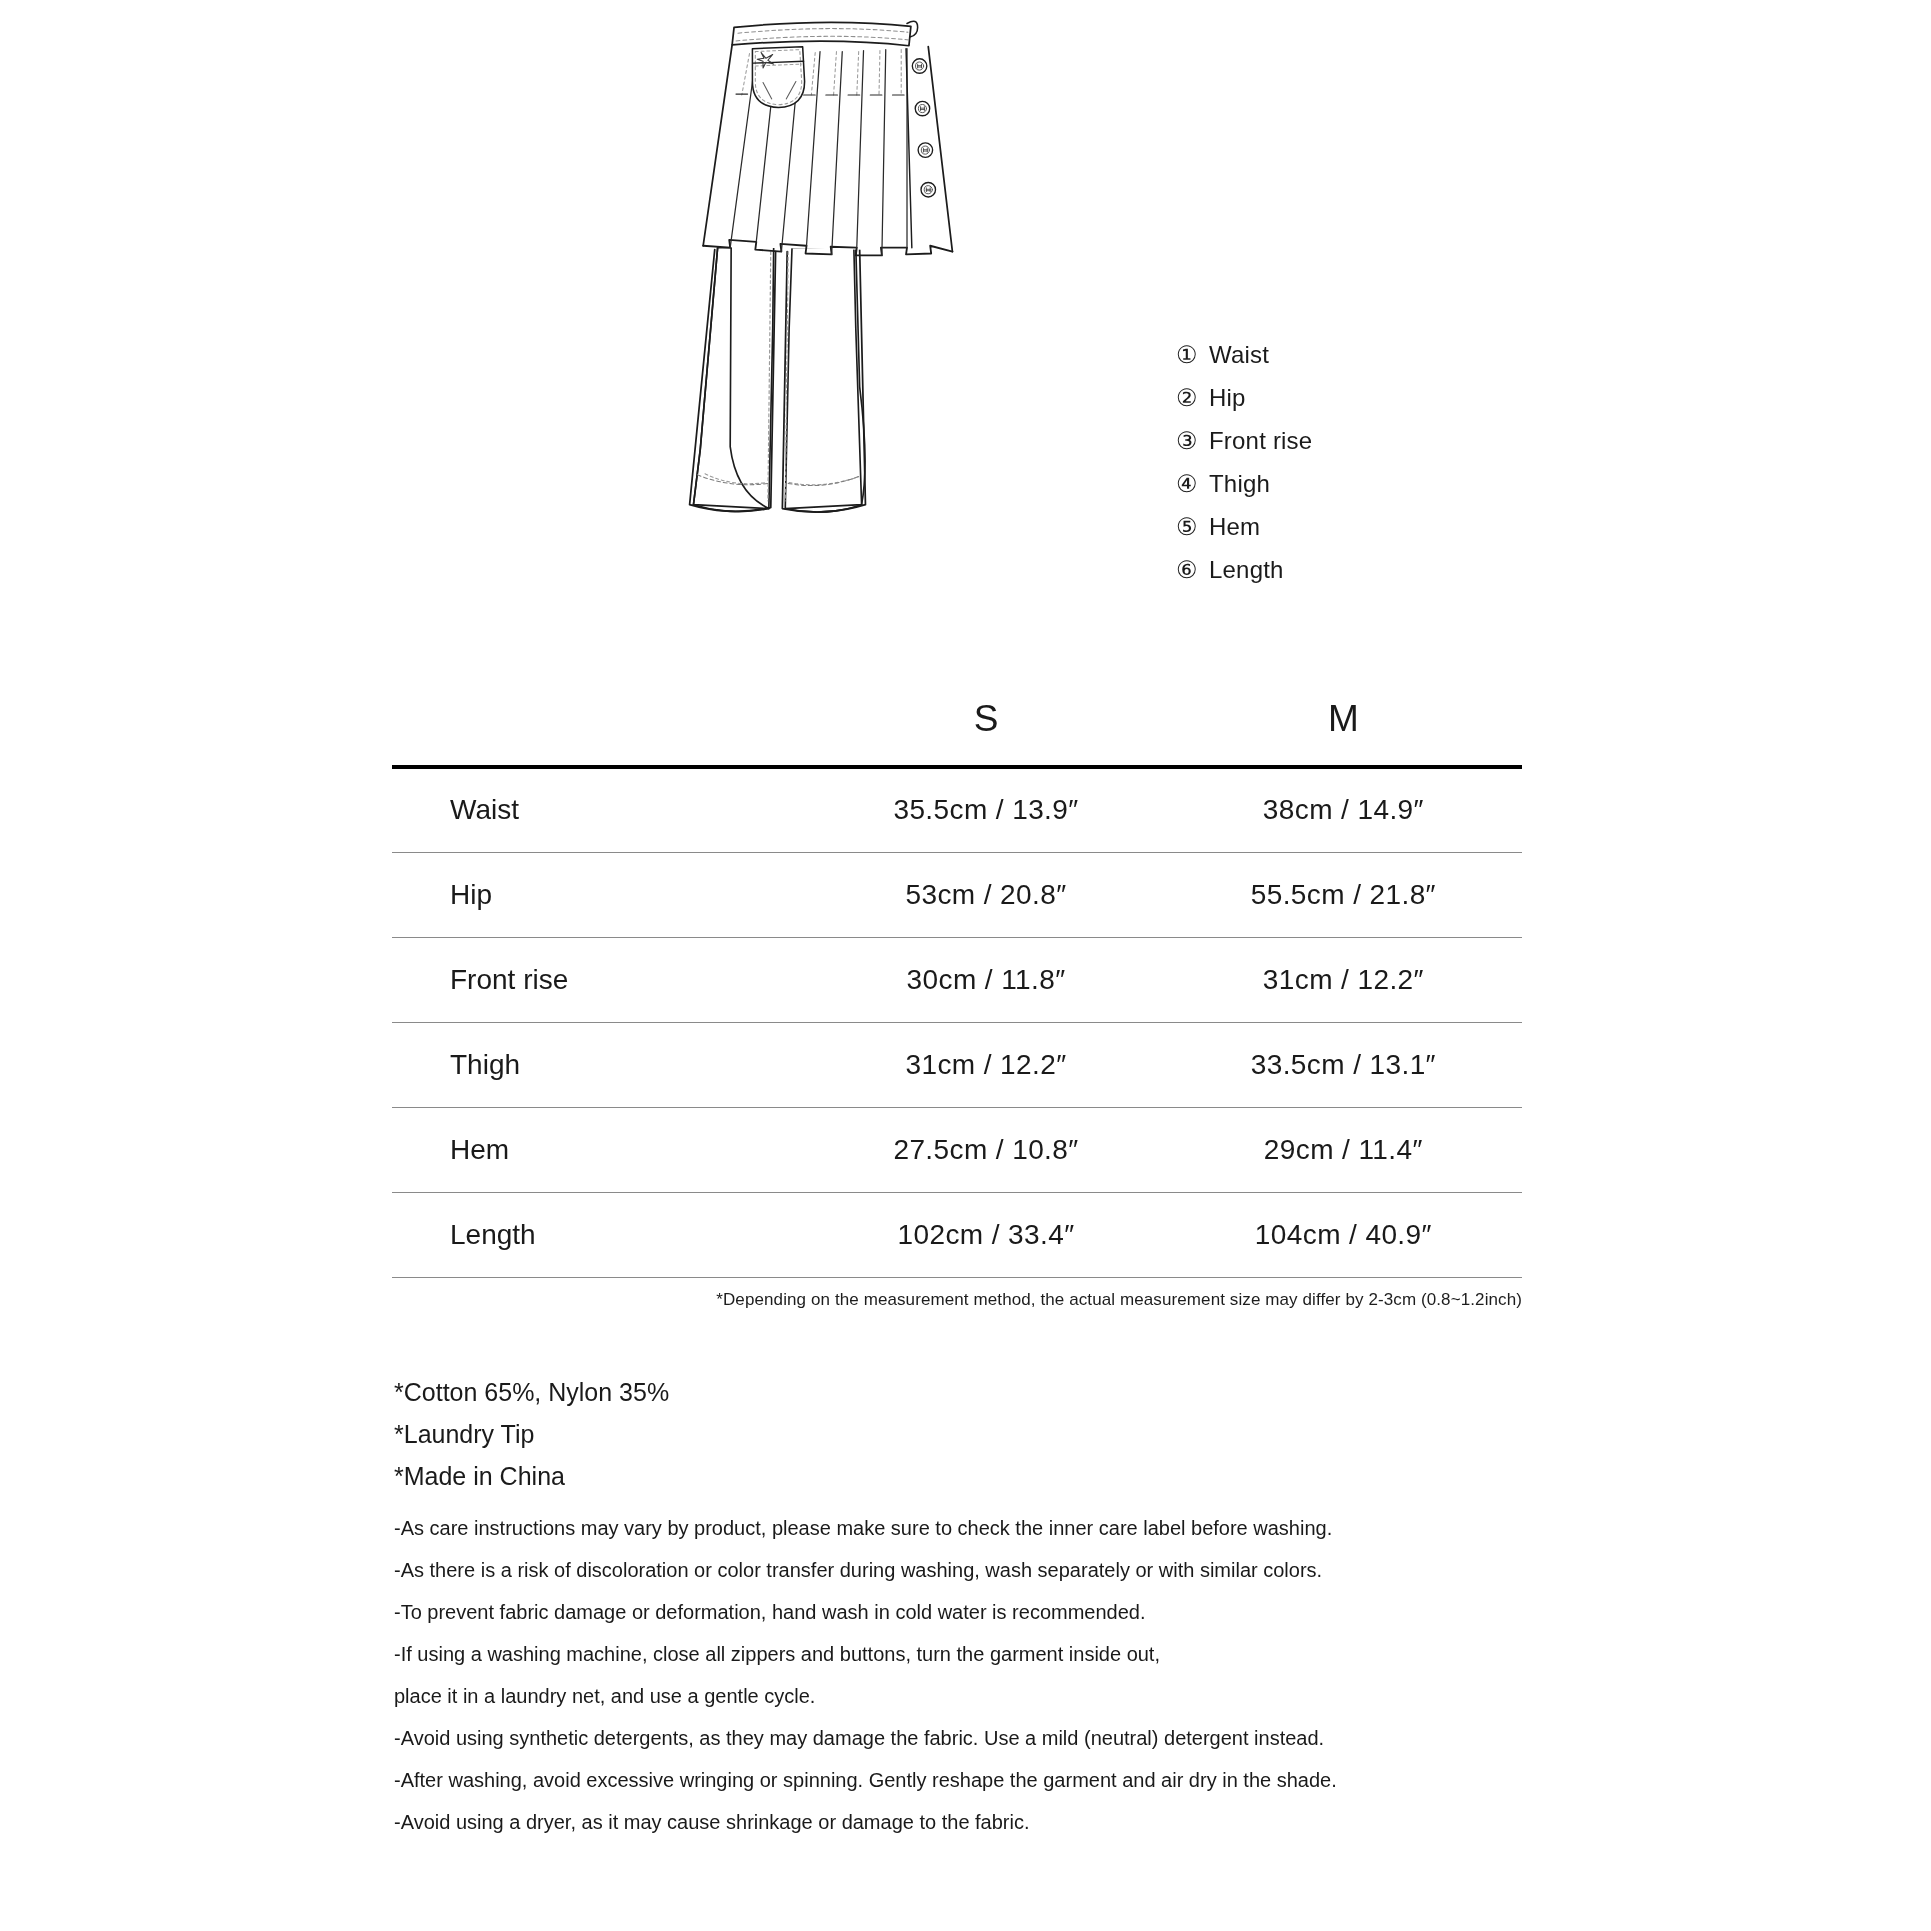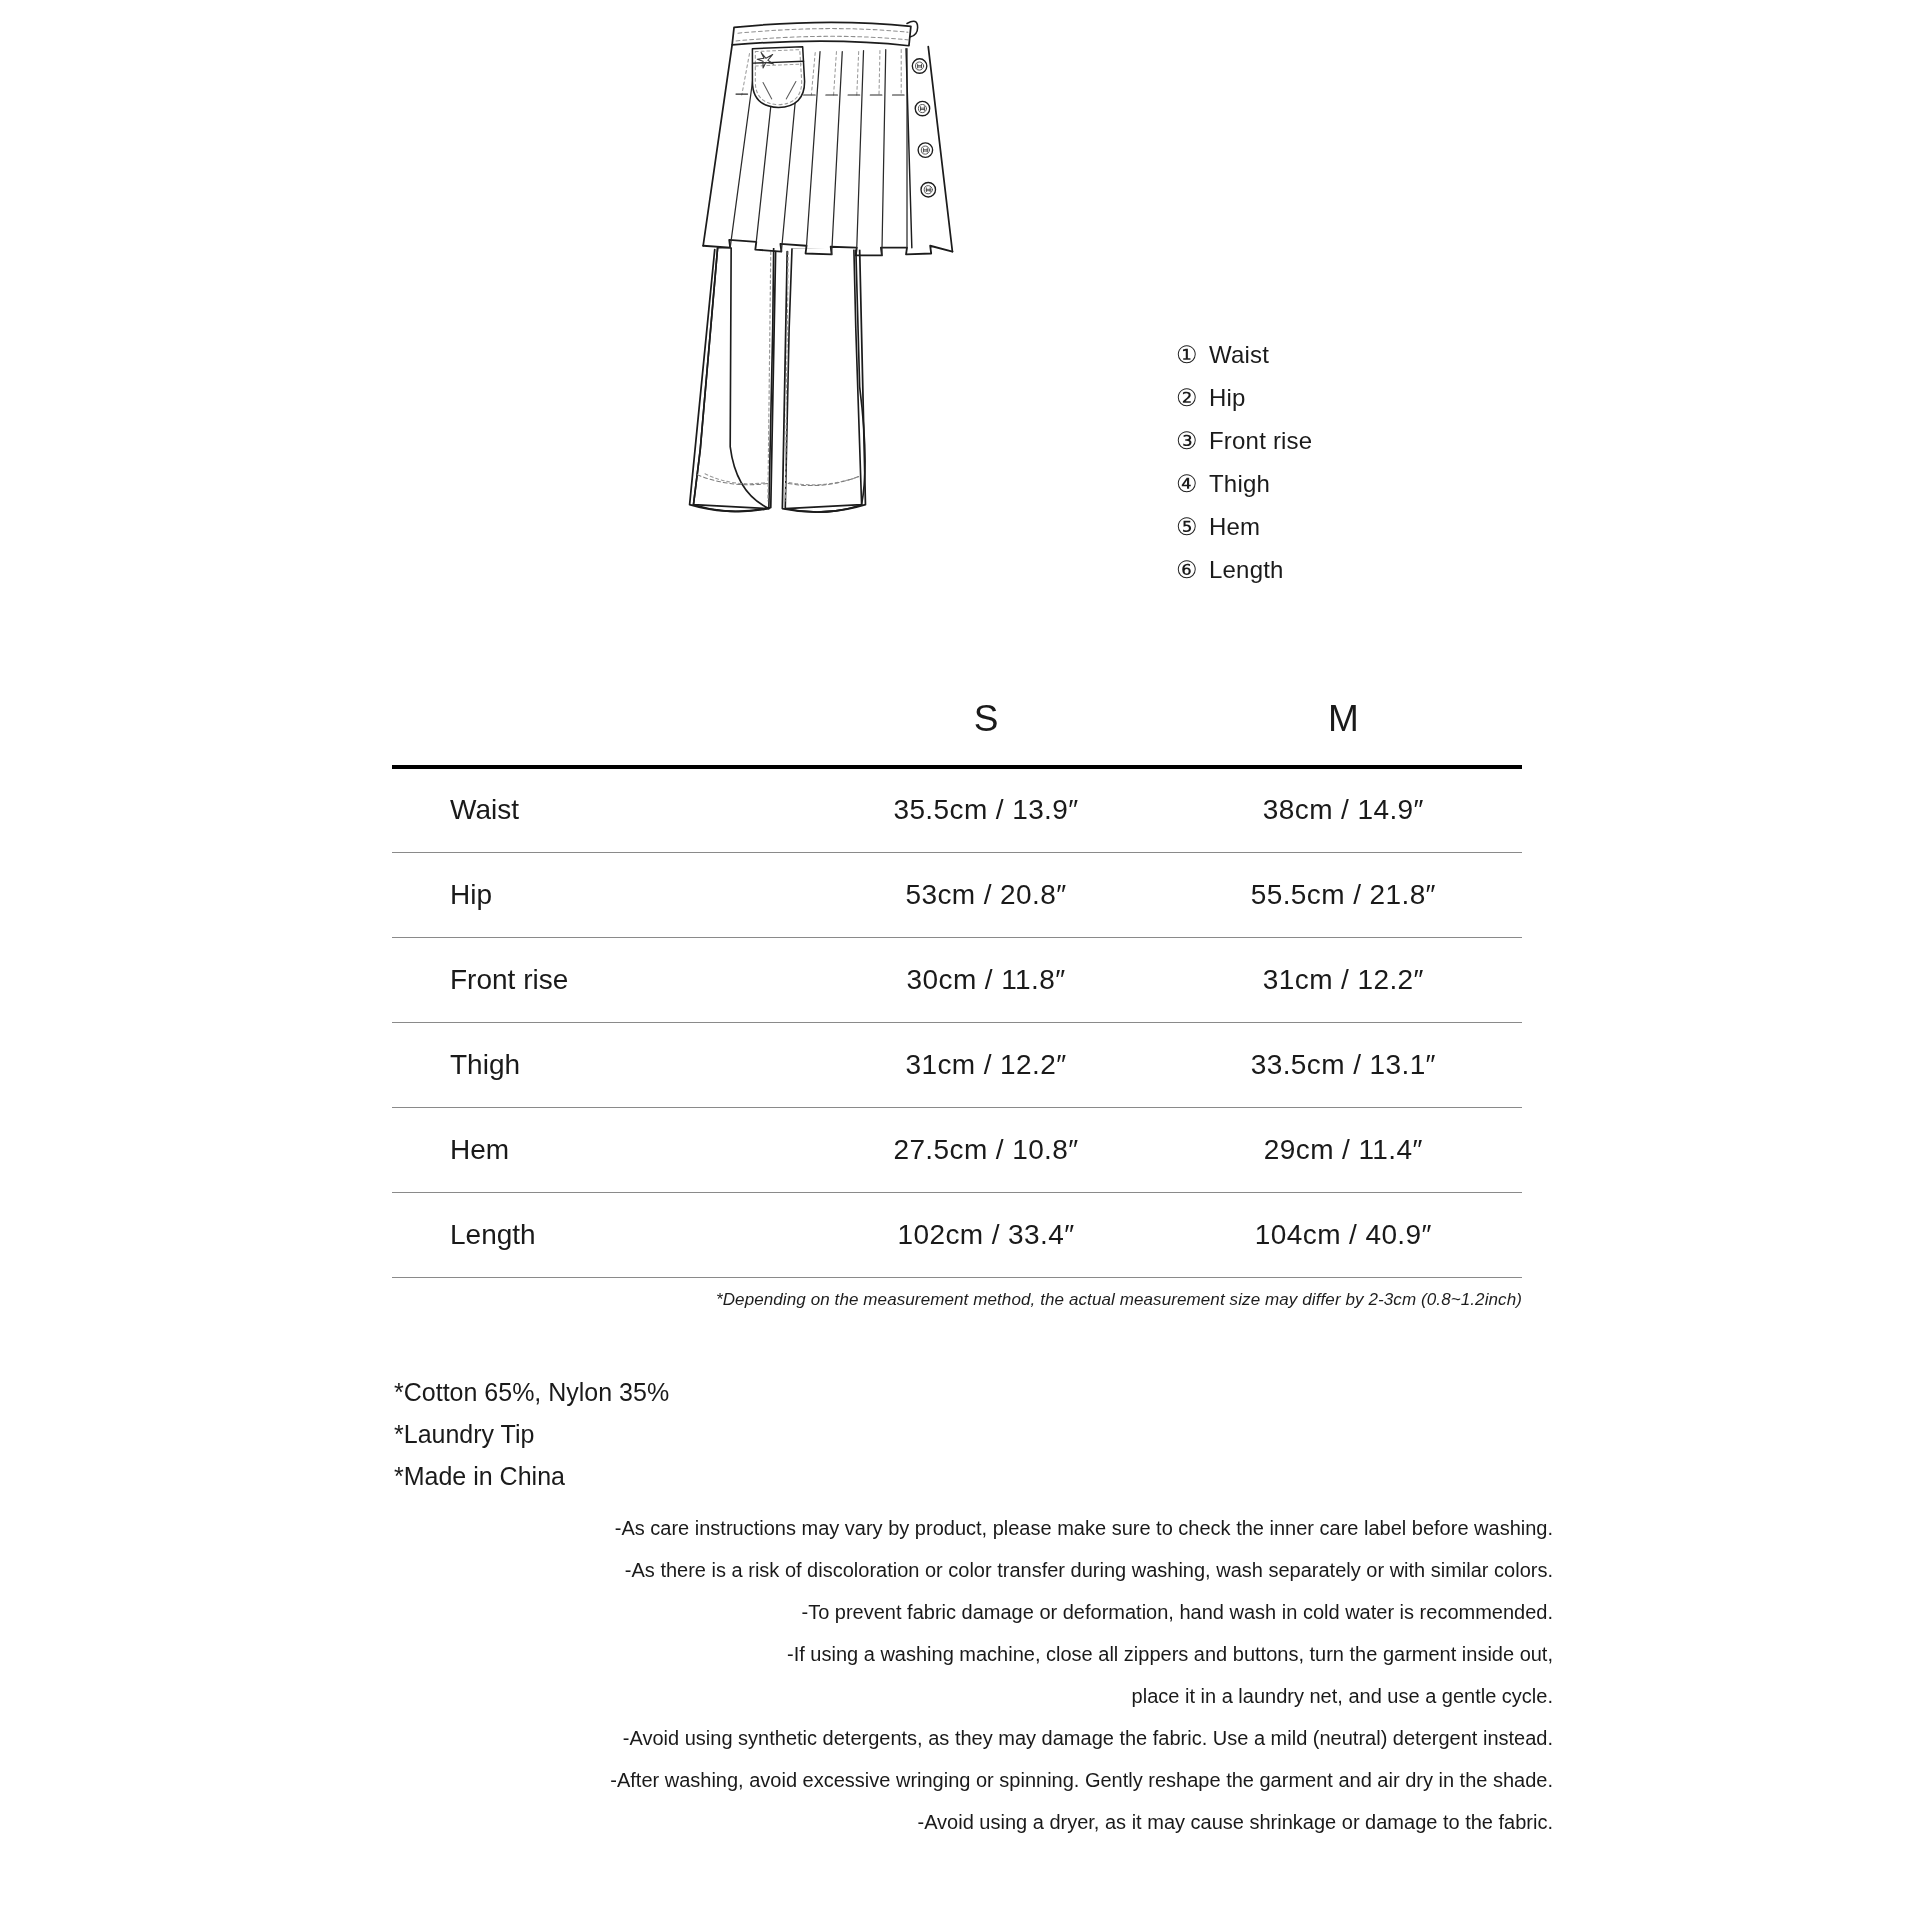--- a/index.html
+++ b/index.html
@@ -96,37 +96,36 @@
 
   #table-footnote {
     position: absolute;
     left: 392px;
     top: 1290px;
     width: 1130px;
     text-align: right;
     font-size: 17px;
     color: #1d1d1d;
     letter-spacing: 0.1px;
-    font-style: italic;
   }
 
   
   #product-info {
     position: absolute;
     left: 394px;
     top: 1371px;
     width: 1159px;
   }
   .info-main {
     font-size: 25px;
     line-height: 42px;
     color: #1a1a1a;
     margin: 0;
   }
-  .care-list { margin: 9.7px 0 0 0; padding: 0; list-style: none; text-align: right; }
+  .care-list { margin: 9.7px 0 0 0; padding: 0; list-style: none; }
   .care-item {
     font-size: 20px;
     line-height: 42px;
     color: #1a1a1a;
     white-space: nowrap;
   }
 </style>
 </head>
 <body>
 

